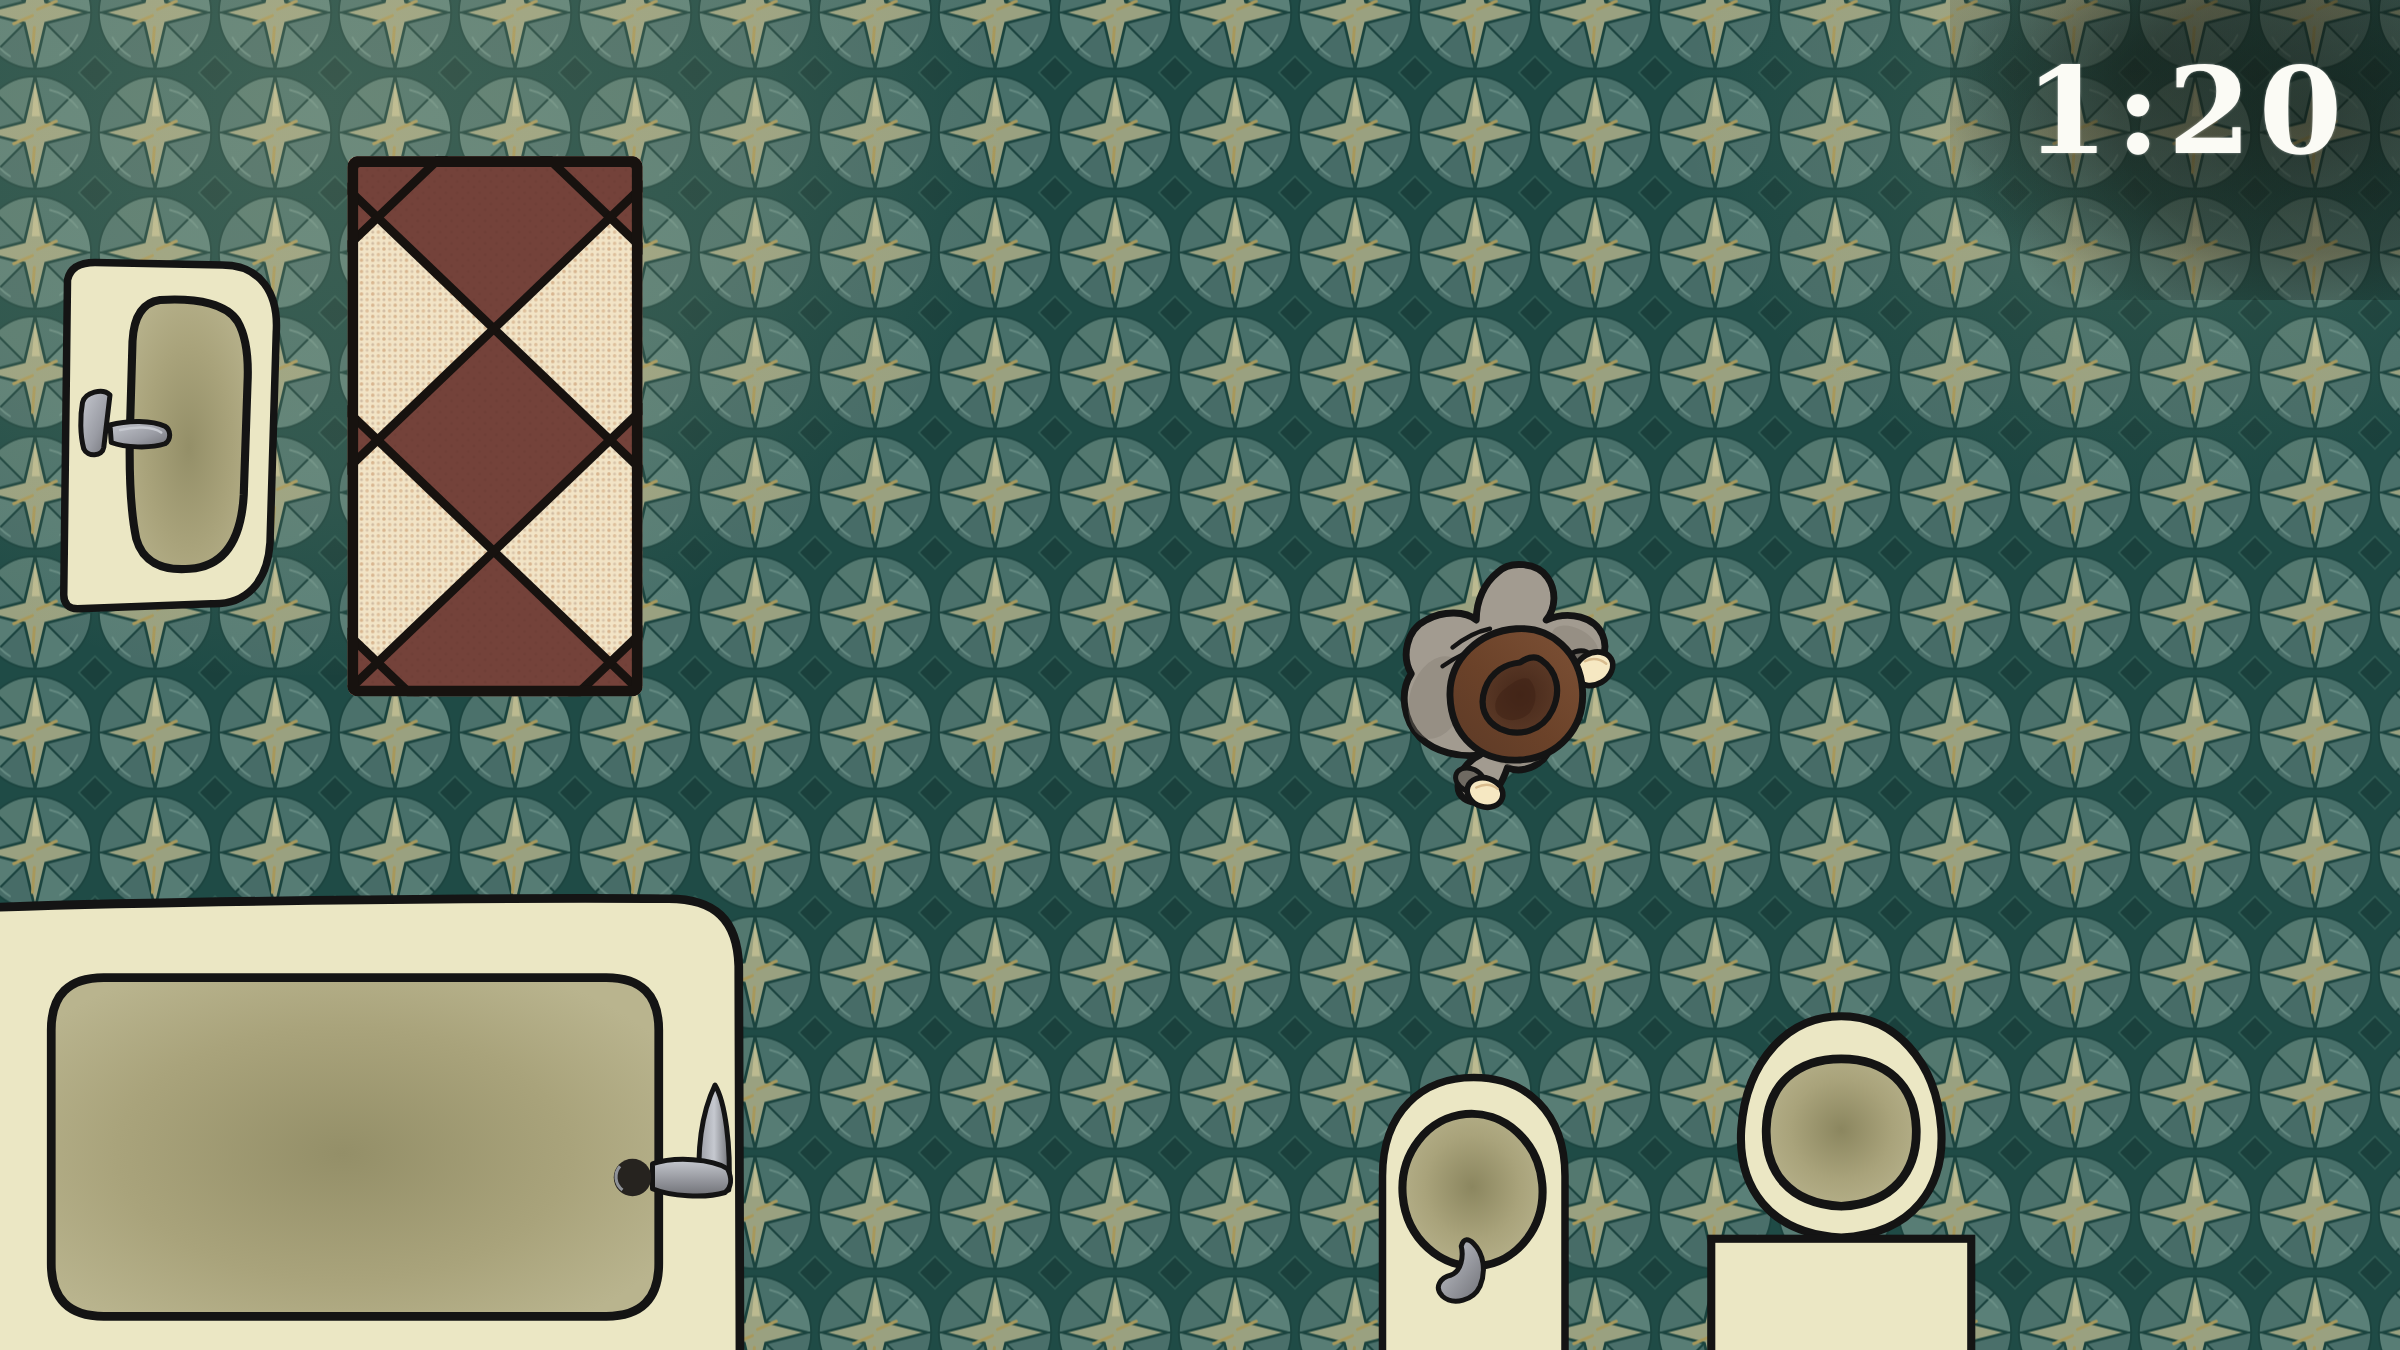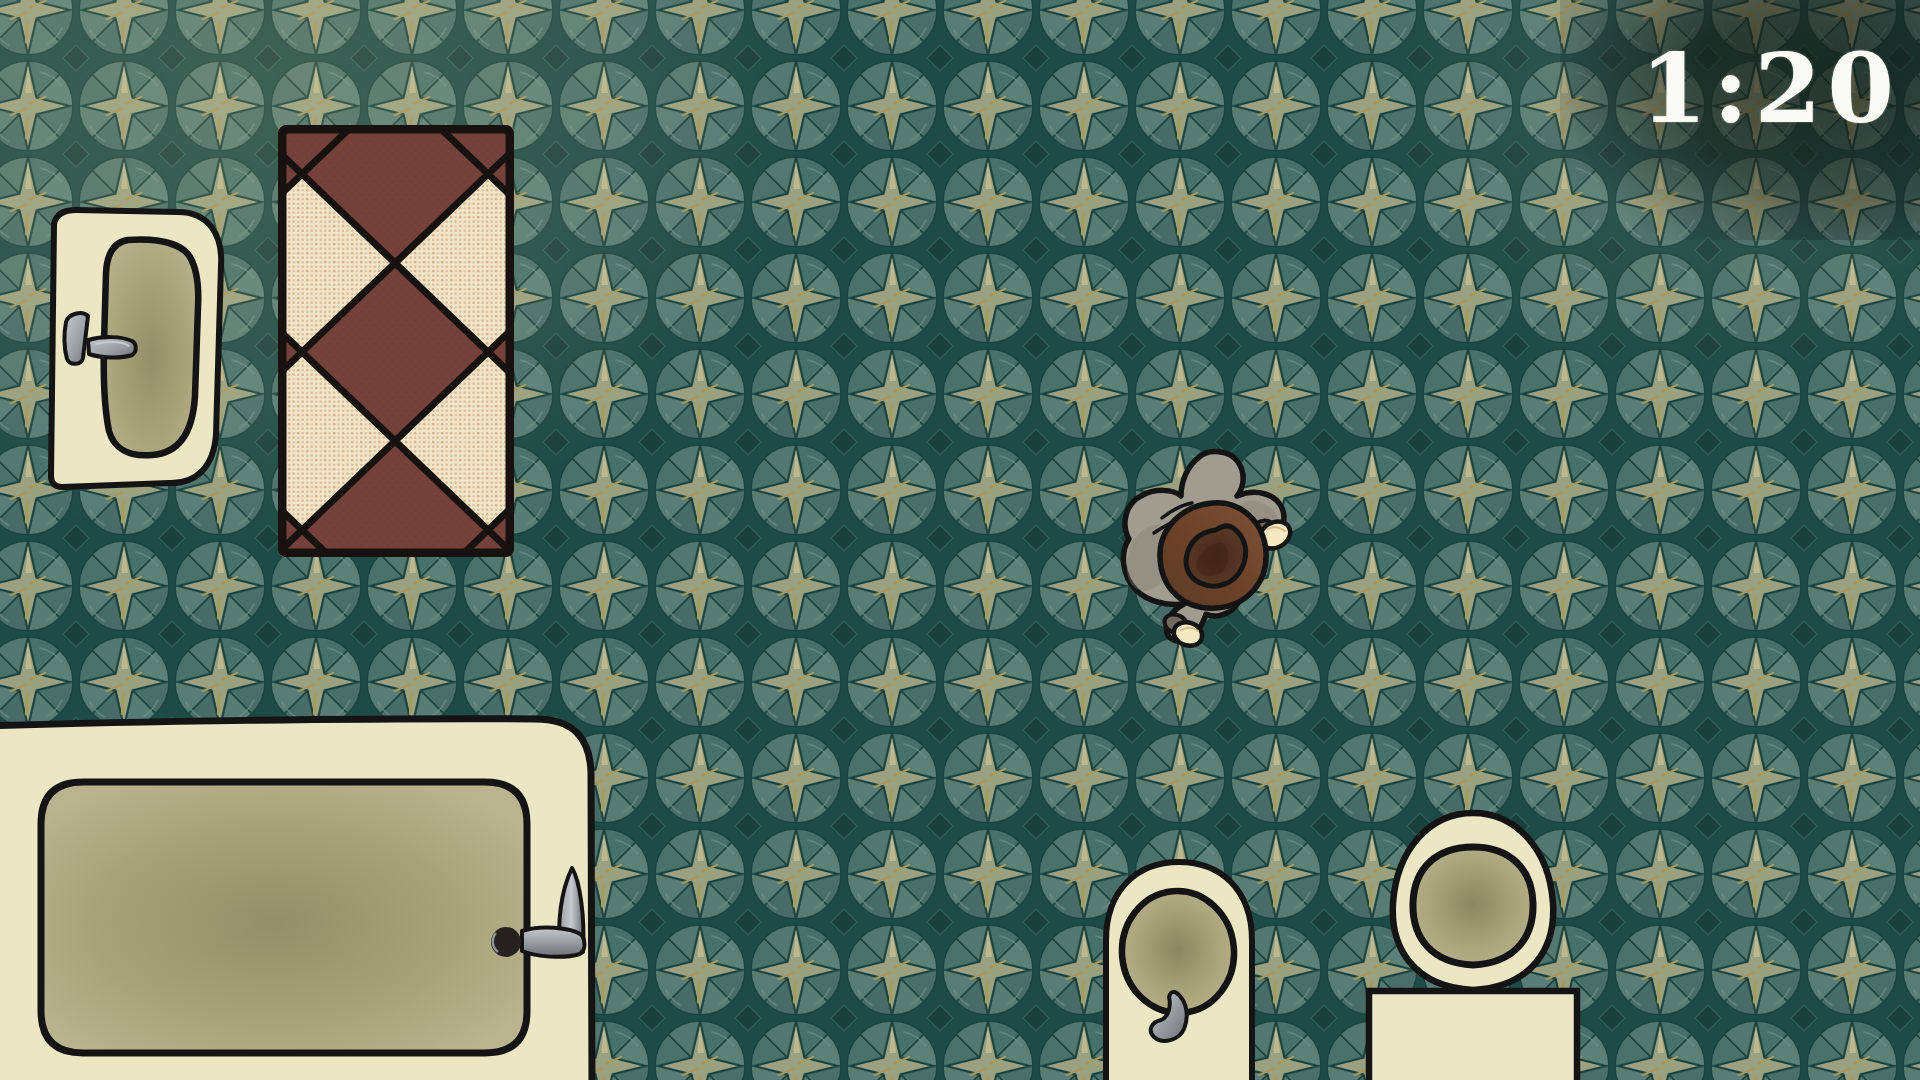--- a/index.html
+++ b/index.html
@@ -21,21 +21,21 @@
   .toilet-svg{left:1362px;top:807px;}
   .character-svg{left:1098px;top:438px;}
   .timer-smudge{
     position:absolute;left:1560px;top:-110px;width:500px;height:350px;
     background:
       radial-gradient(ellipse at 58% 58%, rgba(9,14,10,.55) 0%, rgba(9,14,10,.40) 38%, rgba(9,14,10,0) 70%),
       radial-gradient(ellipse at 30% 45%, rgba(9,14,10,.30) 0%, rgba(9,14,10,0) 60%);
   }
   .timer{
     position:absolute;left:1620px;top:36px;width:280px;
-    text-align:right;font-size:96px;line-height:1.1;font-weight:bold;
+    text-align:left;font-size:96px;line-height:1.1;font-weight:bold;
     letter-spacing:6px;color:var(--timer-text,#fbfbf5);
     text-shadow:0 0 2px rgba(255,255,255,.45);
   }
 </style>
 </head>
 <body>
 
 <div class="stage">
 
   <svg class="floor-svg" width="1920" height="1080" viewBox="0 0 1920 1080">

